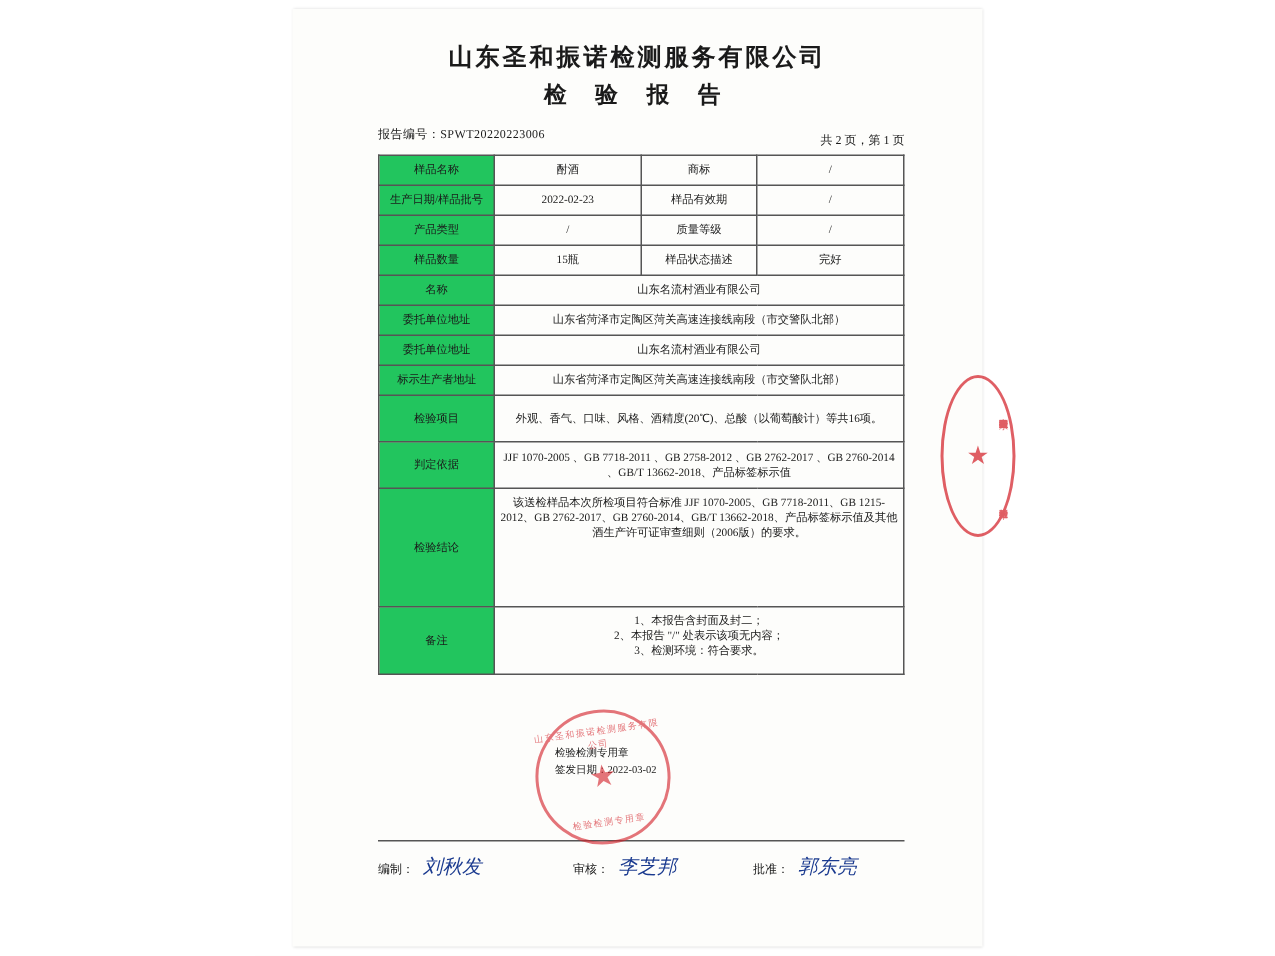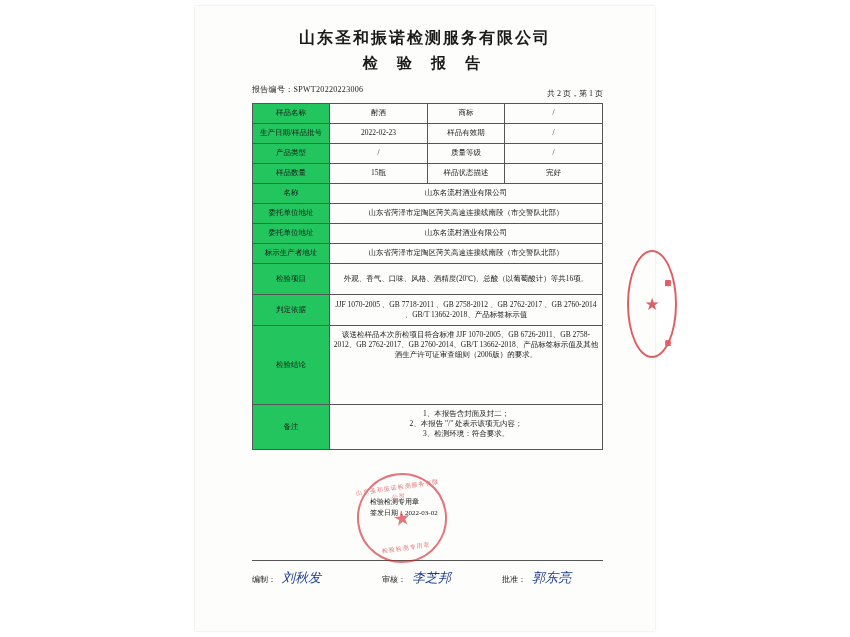--- a/index.html
+++ b/index.html
@@ -194,21 +194,21 @@
     <tr>
       <td class="lbl" style="height:26px">检验项目</td>
       <td colspan="3" class="multi">外观、香气、口味、风格、酒精度(20℃)、总酸（以葡萄酸计）等共16项。</td>
     </tr>
     <tr>
       <td class="lbl" style="height:26px">判定依据</td>
       <td colspan="3" class="multi">JJF 1070-2005 、GB 7718-2011 、GB 2758-2012 、GB 2762-2017 、GB 2760-2014 、GB/T 13662-2018、产品标签标示值</td>
     </tr>
     <tr>
       <td class="lbl" style="height:72px">检验结论</td>
-      <td colspan="3" class="multi" style="height:72px;vertical-align:top;padding-top:4px">该送检样品本次所检项目符合标准 JJF 1070-2005、GB 6726-2011、GB 2758-2012、GB 2762-2017、GB 2760-2014、GB/T 13662-2018、产品标签标示值及其他酒生产许可证审查细则（2006版）的要求。</td>
+      <td colspan="3" class="multi" style="height:72px;vertical-align:top;padding-top:4px">该送检样品本次所检项目符合标准 JJF 1070-2005、GB 7718-2011、GB 1215-2012、GB 2762-2017、GB 2760-2014、GB/T 13662-2018、产品标签标示值及其他酒生产许可证审查细则（2006版）的要求。</td>
     </tr>
     <tr>
       <td class="lbl" style="height:38px">备注</td>
       <td colspan="3" class="multi" style="height:38px;vertical-align:top;padding-top:4px;white-space:pre-line">1、本报告含封面及封二；
 2、本报告 "/" 处表示该项无内容；
 3、检测环境：符合要求。</td>
     </tr>
   </tbody>
     </table>
 

